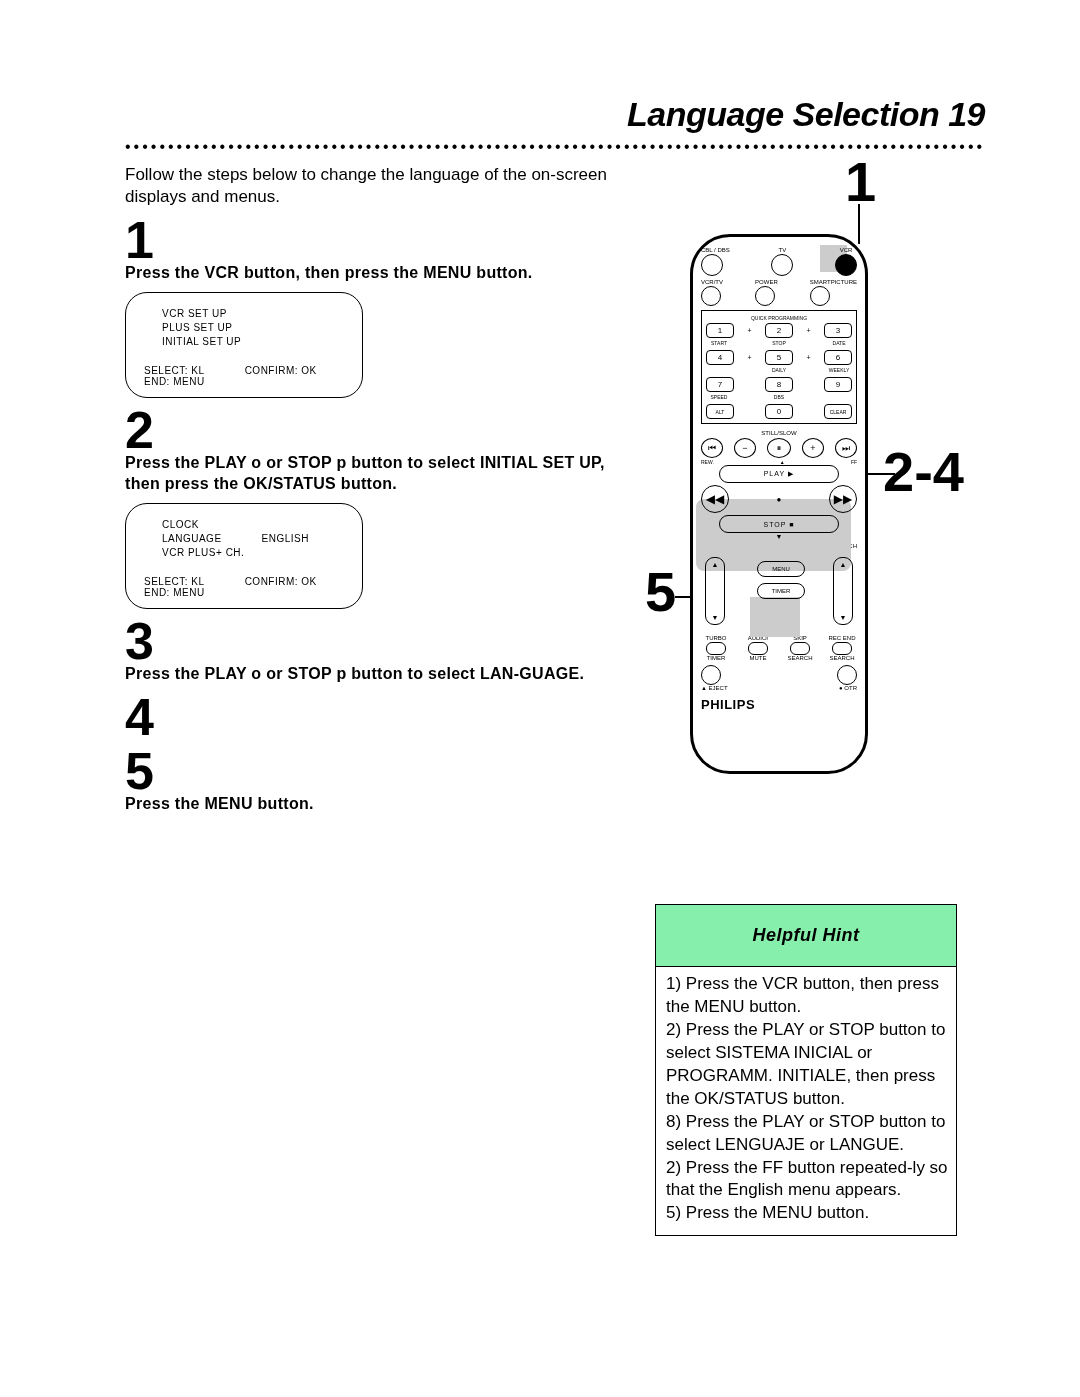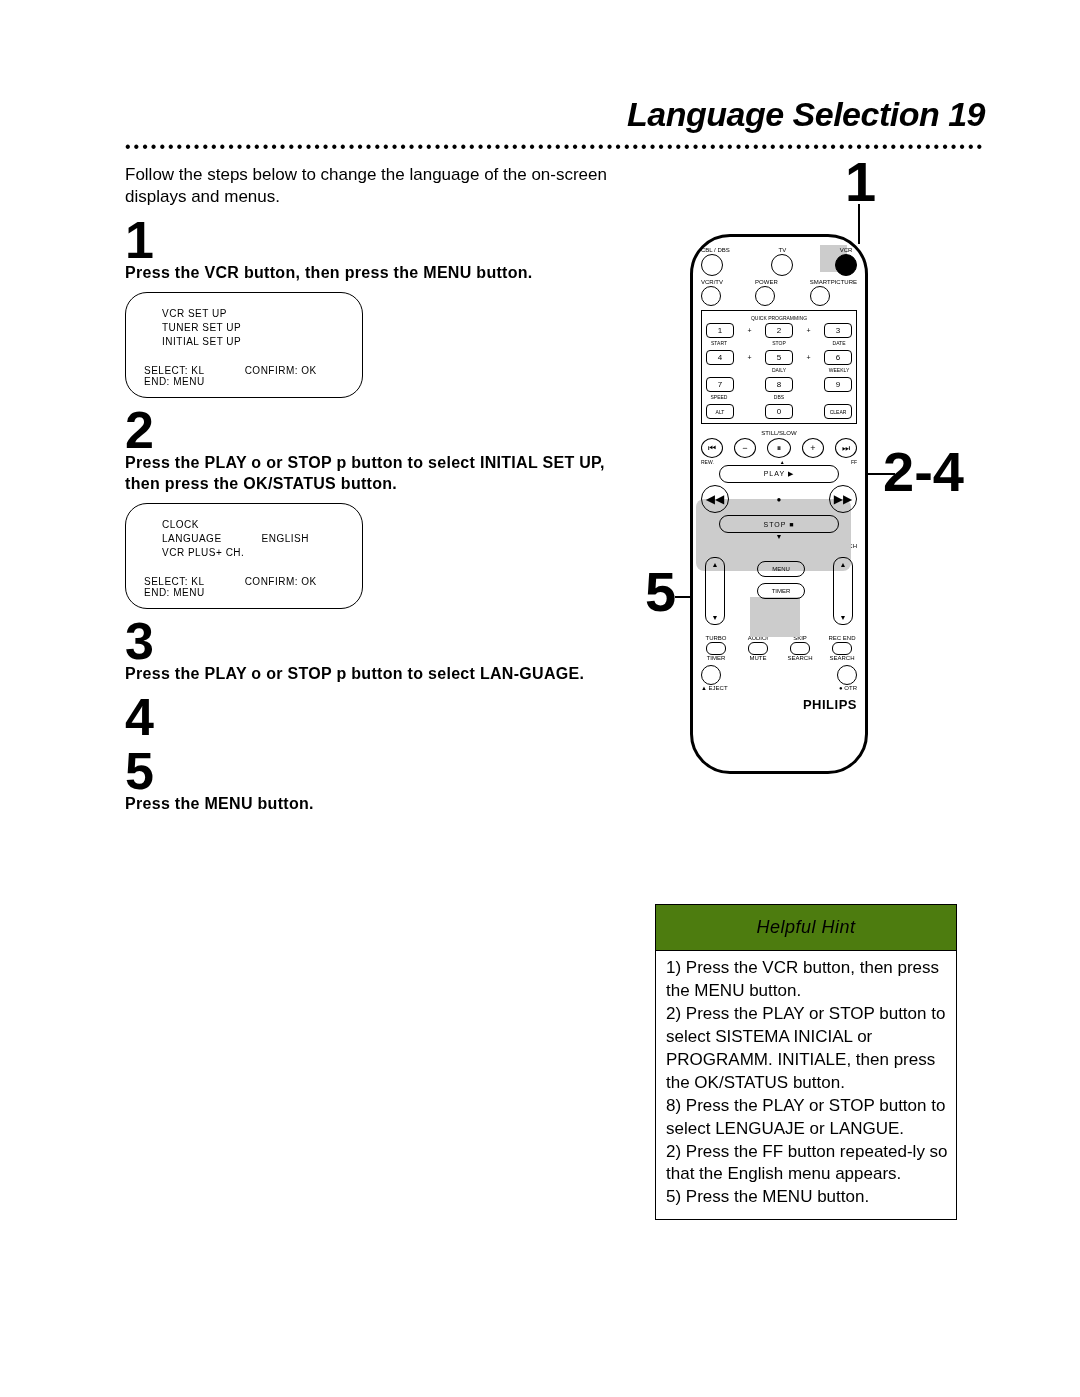--- a/index.html
+++ b/index.html
@@ -78,27 +78,27 @@
     display: flex;
     gap: 40px;
     font-size: 10px;
   }
   .hintbox {
     border: 1.5px solid #000;
     margin-top: 40px;
     width: 300px;
   }
   .hintheader {
-    background: #4d7c0f;
+    background: #86efac;
     border-bottom: 1.5px solid #000;
     text-align: center;
-    font-weight: normal;
+    font-weight: bold;
     font-style: italic;
     font-size: 18px;
-    padding: 12px 0;
+    padding: 20px 0;
     letter-spacing: 0.5px;
   }
   .hintbody {
     font-size: 17px;
     line-height: 1.35;
     padding: 6px 6px 10px 10px;
   }
 
   
   .remote-wrap {
@@ -254,21 +254,21 @@
     text-align: center;
     width: 30px;
   }
   .remote .func .sbtn {
     width: 18px;
     height: 11px;
     border-radius: 6px;
     margin: 0 auto;
   }
   .remote .brand {
-    text-align: right;
+    text-align: left;
     font-weight: 900;
     font-size: 13px;
     letter-spacing: 0.5px;
     margin-top: 6px;
   }
   .greysq {
     position: absolute;
     background: #ccc;
     border: 0;
   }
@@ -289,21 +289,21 @@
 
     <div class="left">
       <div class="intro">Follow the steps below to change the language of the on-screen displays and menus.</div>
 
       <div class="stepnum">1</div>
       <div class="steptext">Press the VCR button, then press the MENU button.</div>
 
       <div class="screenbox">
         <div class="top">
           <div>VCR SET UP</div>
-          <div>TUNER SET UP</div>
+          <div>PLUS SET UP</div>
           <div>INITIAL SET UP</div>
         </div>
         <div class="bot">
           <div>
             <div>SELECT:   KL</div>
             <div>END:  MENU</div>
           </div>
           <div>CONFIRM:  OK</div>
         </div>
       </div>

